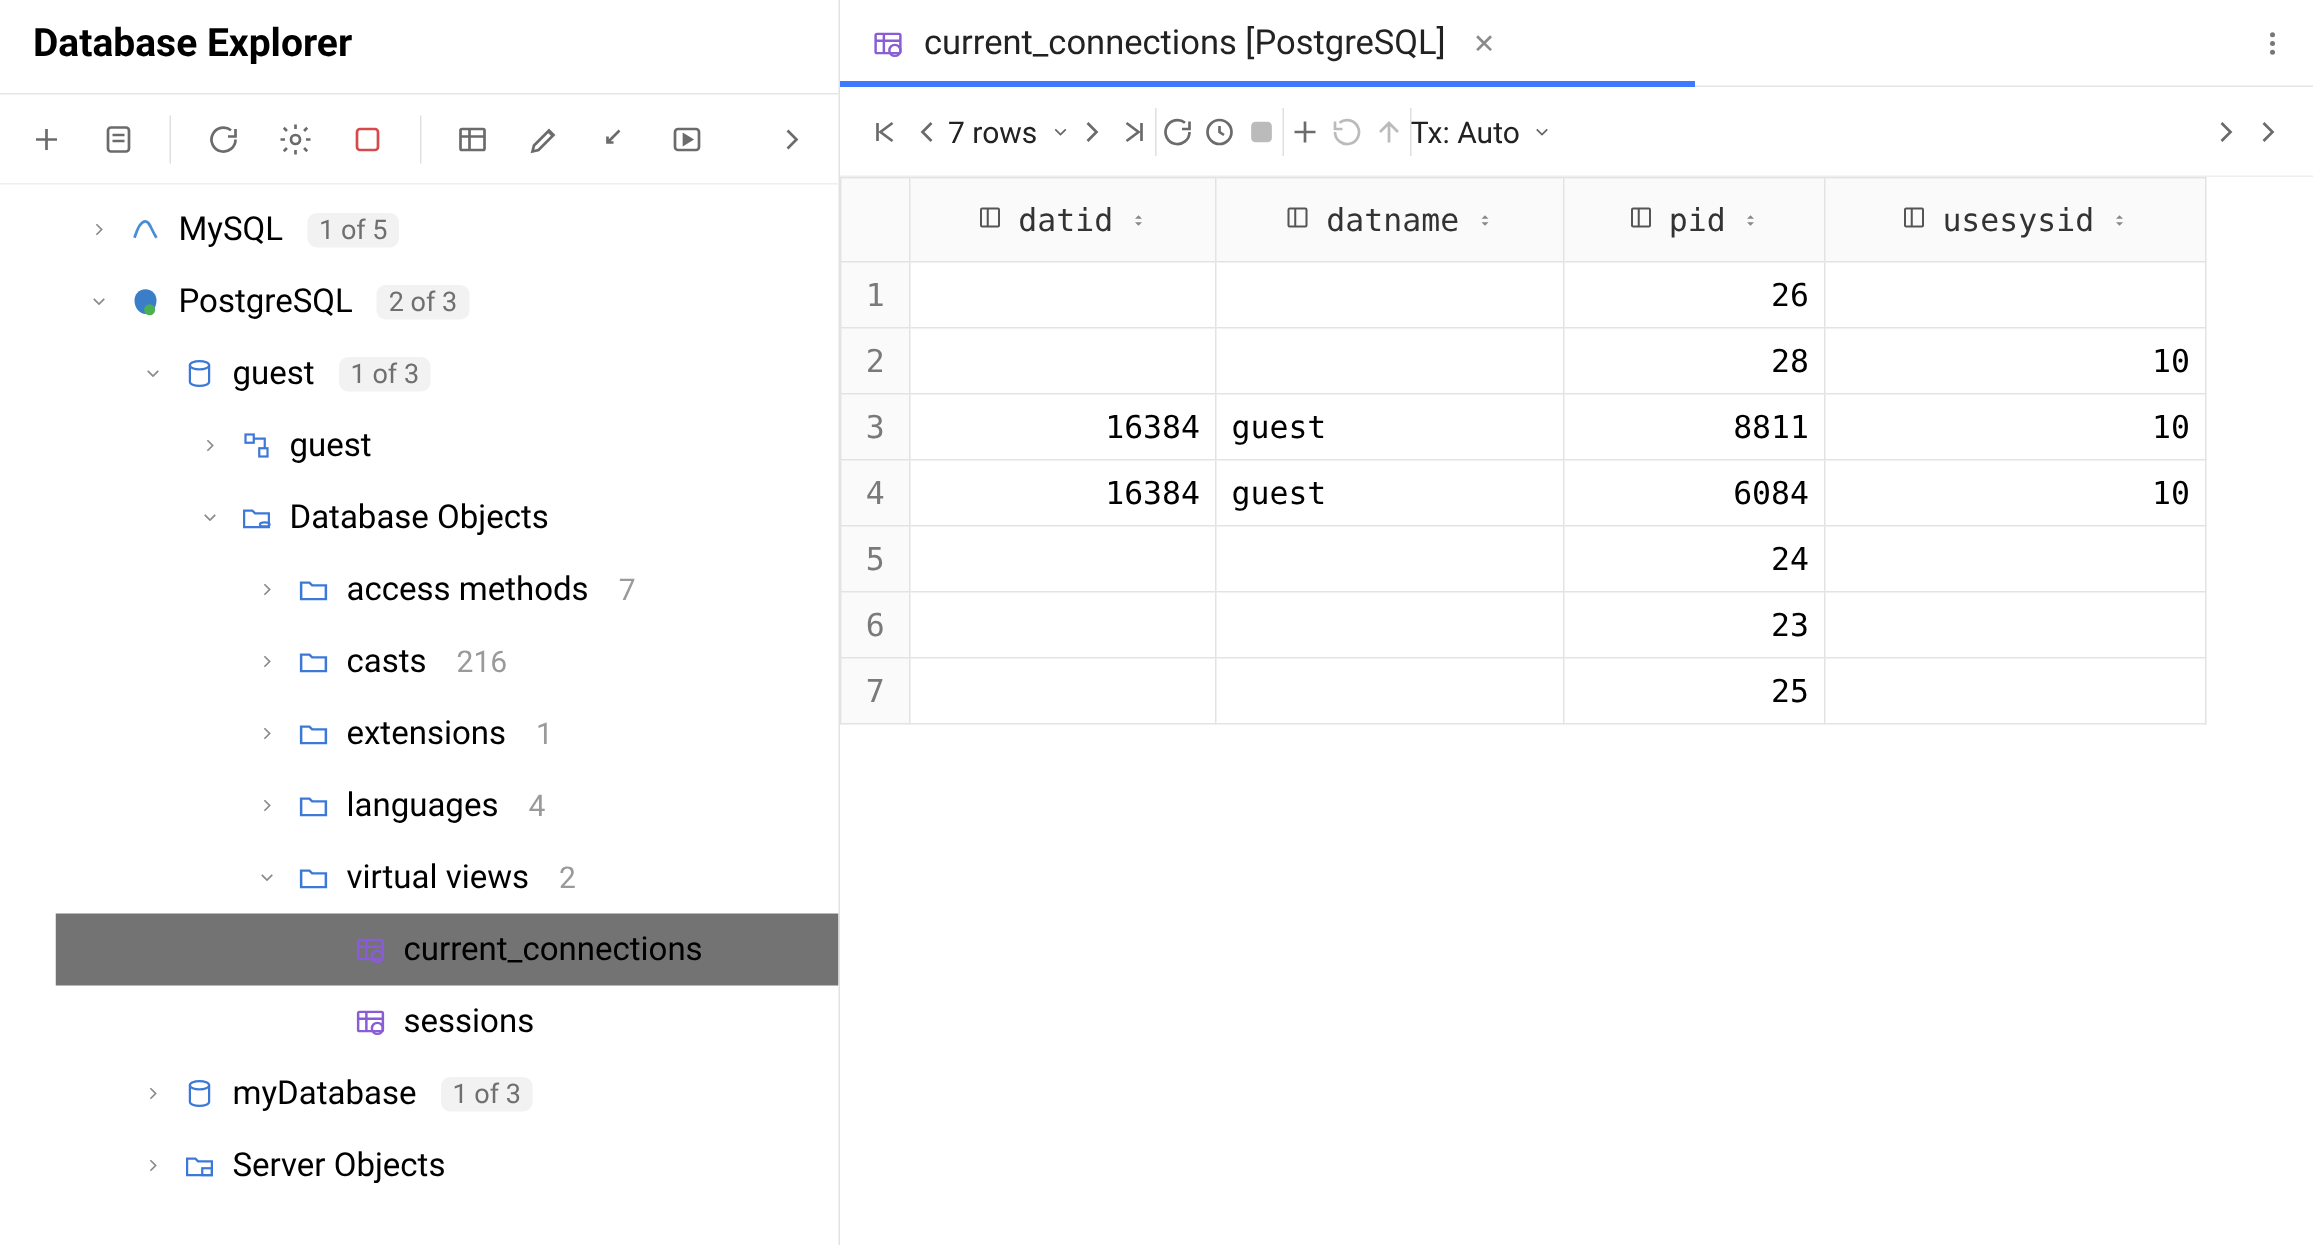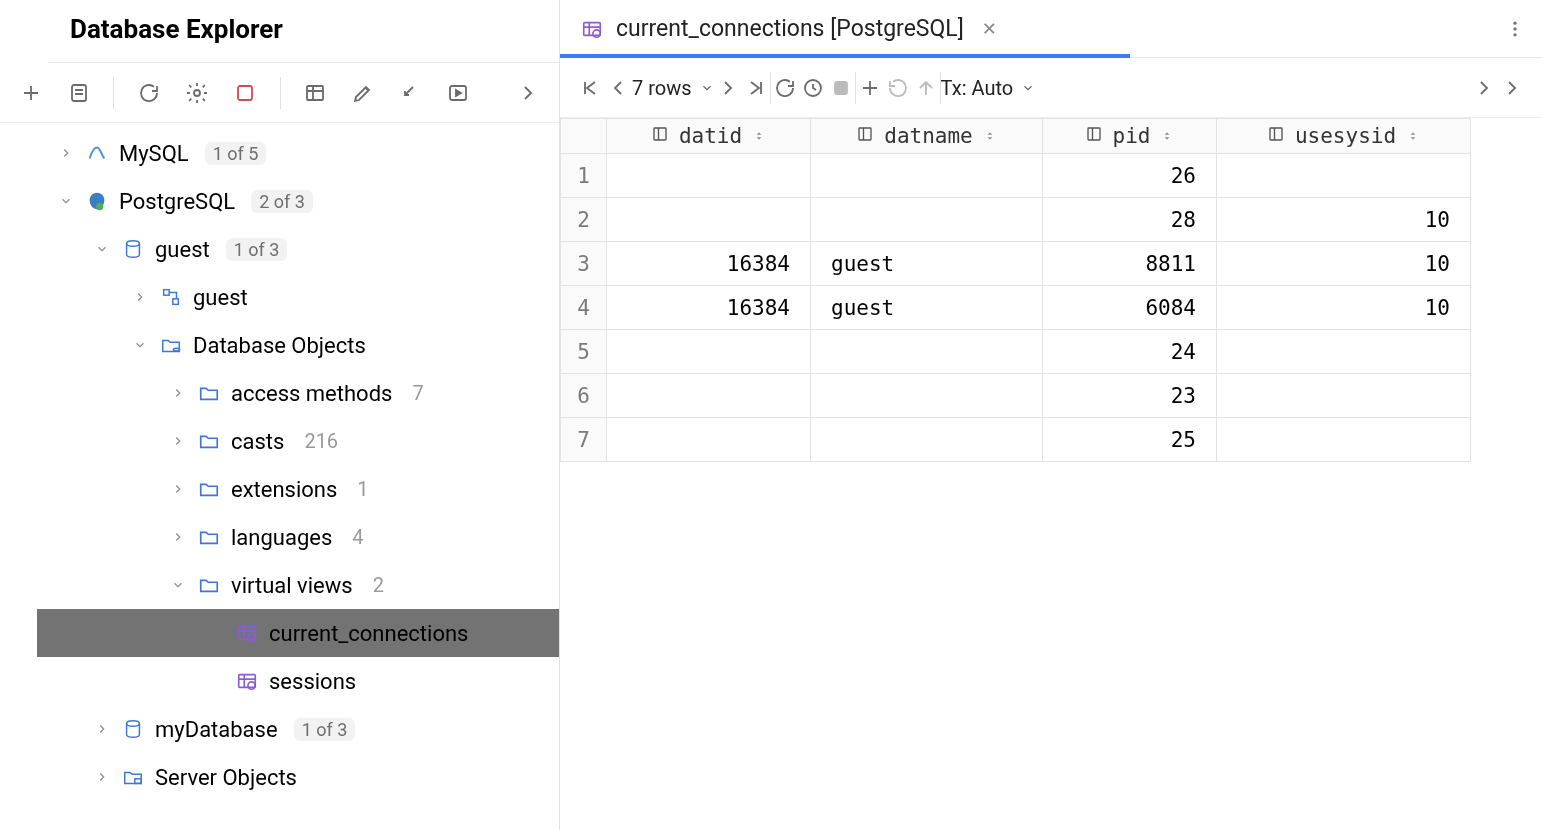--- a/index.html
+++ b/index.html
@@ -1,21 +1,21 @@
 <!DOCTYPE html>
 <html><head>
 <meta charset="utf-8">
 <style>
   * { box-sizing: border-box; }
   html, body { margin:0; padding:0; font-family: -apple-system, "Segoe UI", Roboto, sans-serif; font-size:20px; color:#000; background:#fff; height:100%; overflow:hidden; }
   .app { display:flex; flex-direction:column; width:1542px; height:830px; }
   .columns { display:flex; flex:1; min-height:0; }
   
   .sidebar { width:560px; border-right:1px solid #e2e2e2; display:flex; flex-direction:column; }
-  .sb-title { font-size:26px; font-weight:700; padding:14px 22px 18px; border-bottom:1px solid #e6e6e6;margin-left:48px; }
+  .sb-title { font-size:26px; font-weight:700; padding:14px 22px 18px; border-bottom:1px solid #e6e6e6; }
   .sb-toolbar { display:flex; align-items:center; gap:22px; padding:10px 18px; height:60px; border-bottom:1px solid #eee; }
   .vdiv { width:1px; height:32px; background:#e0e0e0; }
   .ticon { width:28px; height:28px; display:inline-flex; align-items:center; justify-content:center; color:#6b6b6b; cursor:pointer; }
   .ticon svg { width:24px; height:24px; stroke:currentColor; fill:none; stroke-width:1.8; }
   .sb-toolbar .spacer { flex:1; }
   .tree { flex:1; overflow:auto; padding-top:6px; font-size:22px;margin-left:37px; }
   .tree-row { display:flex; align-items:center; height:48px; gap:10px; padding-right:10px; cursor:default; white-space:nowrap; }
   .tree-row.sel { background:#737373; }
   .chev { width:18px; height:18px; display:inline-flex; align-items:center; justify-content:center; color:#8a8a8a; flex-shrink:0; }
   .chev svg { width:14px; height:14px; stroke:currentColor; fill:none; stroke-width:2; }
@@ -32,23 +32,23 @@
   .tab.active::after { content:""; position:absolute; left:0; bottom:-1px; width:570px; height:4px; background:#3e79ff; }
   .tabbar .grow { flex:1; }
   .kebab { width:34px; height:34px; display:flex; align-items:center; justify-content:center; color:#777; cursor:pointer; }
   .dgtoolbar { display:flex; align-items:center; gap:0; padding:6px 16px; height:60px; border-bottom:1px solid #eee; font-size:20px; }
   .dgtoolbar .grow { flex:1; }
   .rowlabel { display:flex; align-items:center; gap:8px; color:#222; }
   .grid { flex:1; overflow:auto; font-family: "SF Mono", Menlo, Consolas, monospace; font-size:21px; }
   table { border-collapse:collapse; }
   th, td { border:1px solid #e3e3e3; }
   th { background:#fafafa; font-weight:400; color:#333; }
-  .th-inner { display:flex; align-items:center; justify-content:center; gap:10px; padding:8px 14px; height:32px; }
+  .th-inner { display:flex; align-items:center; justify-content:center; gap:10px; padding:8px 14px; height:53px; }
   .rownum { width:46px; text-align:center; color:#7a7a7a; background:#fafafa; }
-  td.c { padding:6px 20px; height:44px; }
+  td.c { padding:6px 10px; height:44px; }
   td.num { text-align:right; }
   td.txt { text-align:left; }
   .null { color:#a0a0a0; font-style:italic; }
   .colicon svg { width:18px; height:18px; }
   .sorticon svg { width:14px; height:14px; }
 </style>
 </head>
 <body>
 <div class="app">
 

